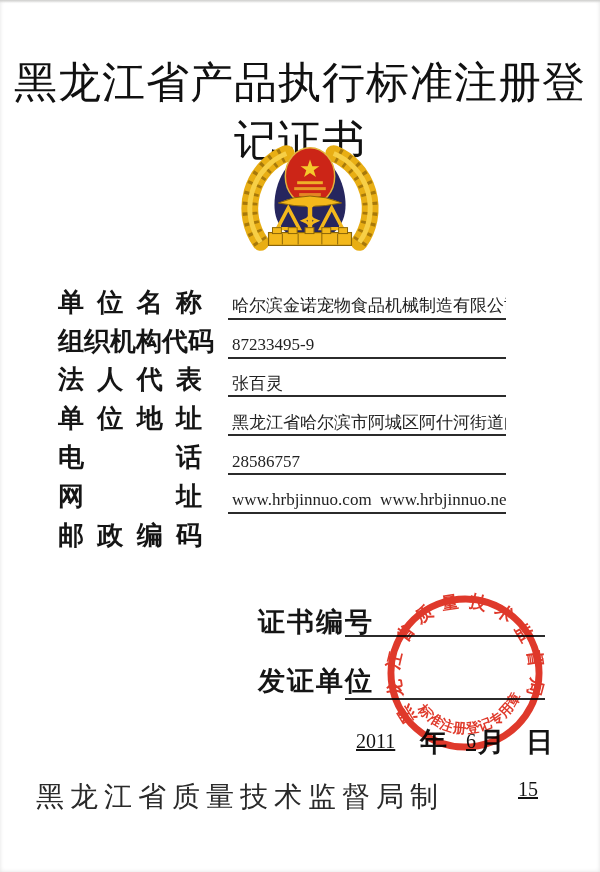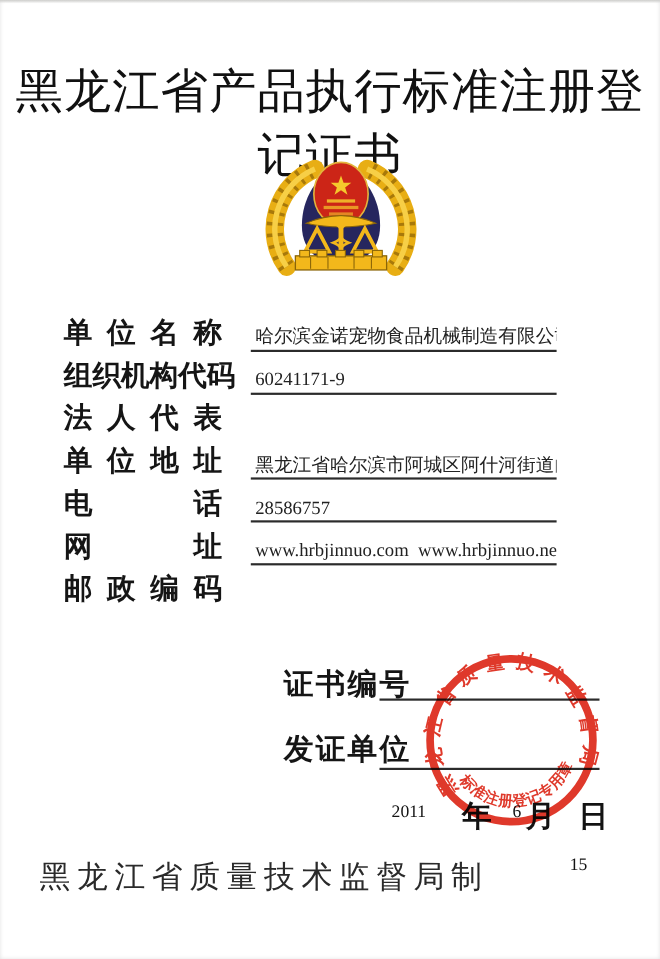--- a/index.html
+++ b/index.html
@@ -27,21 +27,21 @@
   .issuer-label{top:663px;text-align:center;}
   .issuer-note{position:absolute;left:393px;top:666px;font-size:25px;font-weight:700;
                color:#1a1a1a;letter-spacing:3px;}
   .certno-line,.issuer-line{position:absolute;left:345px;width:200px;border-bottom:2px solid #2b2b2b;}
   .certno-line{top:635px;}
   .issuer-line{top:698px;}
   .certno-value{position:absolute;left:350px;top:612px;width:190px;font-size:17px;color:#222;}
   
   .date-row{position:absolute;left:350px;top:720px;width:210px;height:40px;}
   .date-row span{position:absolute;color:#131313;}
-  .d-num{font-size:16px;top:10px;}
+  .d-num{font-size:20px;top:10px;text-decoration:underline;}
   .d-cn{font-size:27px;font-weight:700;top:4px;}
   .d-year{left:6px;}
   .d-year-cn{left:70px;}
   .d-month{left:116px;}
   .d-month-cn{left:128px;}
   .d-day{left:168px;margin-top:48px;}
   .d-day-cn{left:176px;}
   
   .footer{position:absolute;top:778px;left:0;width:100%;text-align:left;
           font-size:28px;font-weight:500;color:#2a2a2a;letter-spacing:6px;padding-left:36px;}
@@ -110,30 +110,31 @@
 
     <div class="field-row">
       <div class="field-label">
           <span>组</span>
           <span>织</span>
           <span>机</span>
           <span>构</span>
           <span>代</span>
           <span>码</span>
         </div>
-      <div class="field-value">60241171-9</div>
+      <div class="field-value">87233495-9</div>
     </div>
 
     <div class="field-row">
       <div class="field-label">
           <span>法</span>
           <span>人</span>
           <span>代</span>
           <span>表</span>
         </div>
+      <div class="field-value">张百灵</div>
     </div>
 
     <div class="field-row">
       <div class="field-label">
           <span>单</span>
           <span>位</span>
           <span>地</span>
           <span>址</span>
         </div>
       <div class="field-value">黑龙江省哈尔滨市阿城区阿什河街道白城村</div>

